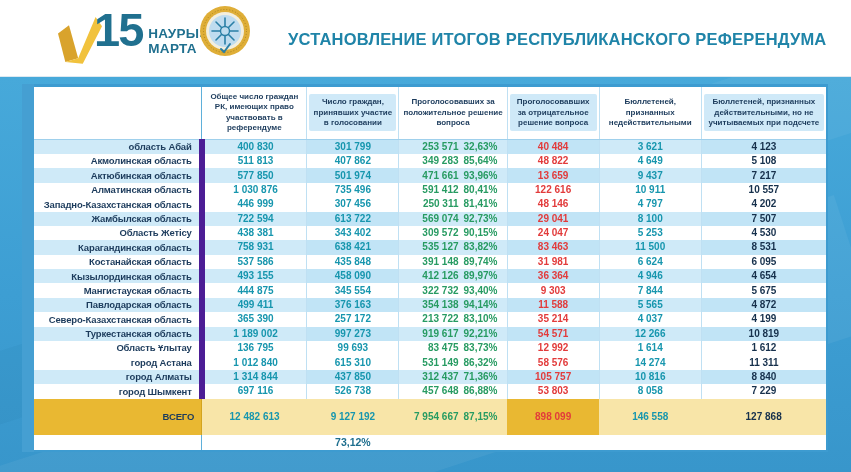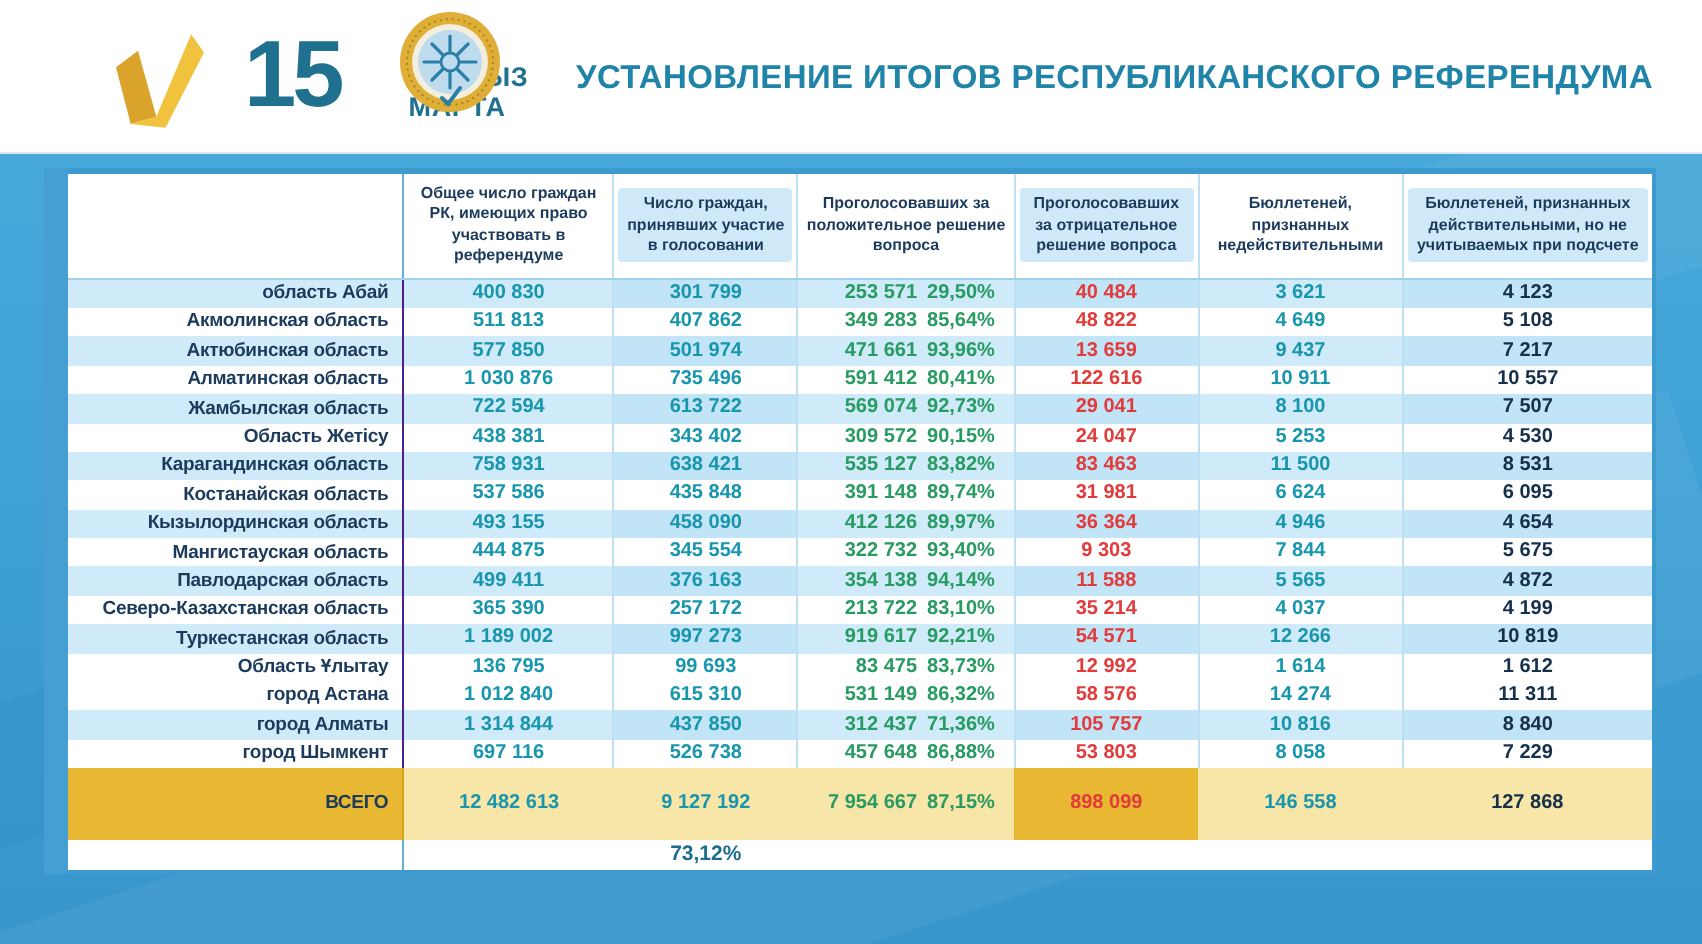--- a/index.html
+++ b/index.html
@@ -17,21 +17,21 @@
   .deco{position:absolute;}
   .d1{width:1000px;height:140px;background:rgba(255,255,255,0.055);transform:rotate(-18deg);left:-120px;top:270px;}
   .d2{width:700px;height:90px;background:rgba(255,255,255,0.05);transform:rotate(-18deg);left:300px;top:30px;}
   .d3{width:900px;height:70px;background:rgba(8,70,120,0.05);transform:rotate(-18deg);left:-60px;top:150px;}
 
   
   .topband{
     position:absolute;left:0;top:0;width:851px;height:76px;background:#fff;
     border-bottom:1px solid #dde9f1;z-index:3;
   }
-  .logo{position:absolute;left:58px;top:8px;display:flex;align-items:center;gap:28px;}
+  .logo{position:absolute;left:58px;top:8px;display:flex;align-items:flex-start;}
   .logo svg{display:block;margin-top:6px;}
   .logo-num{
     font-size:47px;font-weight:bold;color:#20708f;line-height:0.95;
     margin-left:-8px;letter-spacing:-2px;
   }
   .logo-txt{margin-left:6px;margin-top:18px;color:#20708f;font-weight:bold;
     font-size:13.5px;line-height:1.12;letter-spacing:0.3px;}
   .emblem{position:absolute;left:199px;top:5px;}
   .title{
     position:absolute;left:288px;top:30px;width:552px;text-align:left;
@@ -53,21 +53,21 @@
     line-height:1.3;text-align:center;padding:3px 2px;margin:2px 2px;border-radius:2px;
   }
   th.tinted .hlbl{background:#cfe9f8;}
   th.region-head{border-right:1px solid #5fb0da;}
 
   td{height:14.4px;font-size:10px;line-height:1;border-right:1px solid #bfe0f3;}
   td:last-child{border-right:none;}
   td.region-cell{
     text-align:right;padding-right:7px;font-weight:bold;font-size:9.5px;
     color:var(--navy-text,#1c3b5c);white-space:nowrap;letter-spacing:-0.15px;
-    border-right:1px solid #4c1d95;
+    border-right:6px solid #4c1d95;
   }
   .num{font-weight:bold;text-align:center;white-space:nowrap;}
   .teal{color:var(--teal-number,#1796ae);}
   .green{color:var(--green-number,#279b62);}
   .red{color:var(--red-number,#e23b3b);}
   .dark{color:#16304c;}
   .yn{display:inline-block;width:58px;text-align:right;}
   .yp{display:inline-block;width:42px;text-align:left;padding-left:5px;}
 
   tr.odd td{background:var(--row-blue,#cfeaf8);}
@@ -155,21 +155,21 @@
           <th class="tinted">
             <div class="hlbl">Бюллетеней, признанных действительными, но не учитываемых при подсчете</div>
           </th>
         </tr>
     </thead>
     <tbody>
         <tr class="odd">
           <td class="region-cell">область Абай</td>
           <td class="num teal">400 830</td>
           <td class="num teal tint">301 799</td>
-          <td class="num green"><span class="yn">253 571</span><span class="yp">29,50%</span></td>
+          <td class="num green"><span class="yn">253 571</span><span class="yp">32,63%</span></td>
           <td class="num red tint">40 484</td>
           <td class="num teal">3 621</td>
           <td class="num dark tint">4 123</td>
         </tr>
         <tr class="even">
           <td class="region-cell">Акмолинская область</td>
           <td class="num teal">511 813</td>
           <td class="num teal tint">407 862</td>
           <td class="num green"><span class="yn">349 283</span><span class="yp">85,64%</span></td>
           <td class="num red tint">48 822</td>
@@ -186,20 +186,29 @@
           <td class="num dark tint">7 217</td>
         </tr>
         <tr class="even">
           <td class="region-cell">Алматинская область</td>
           <td class="num teal">1 030 876</td>
           <td class="num teal tint">735 496</td>
           <td class="num green"><span class="yn">591 412</span><span class="yp">80,41%</span></td>
           <td class="num red tint">122 616</td>
           <td class="num teal">10 911</td>
           <td class="num dark tint">10 557</td>
+        </tr>
+        <tr class="even">
+          <td class="region-cell">Западно-Казахстанская область</td>
+          <td class="num teal">446 999</td>
+          <td class="num teal tint">307 456</td>
+          <td class="num green"><span class="yn">250 311</span><span class="yp">81,41%</span></td>
+          <td class="num red tint">48 146</td>
+          <td class="num teal">4 797</td>
+          <td class="num dark tint">4 202</td>
         </tr>
         <tr class="odd">
           <td class="region-cell">Жамбылская область</td>
           <td class="num teal">722 594</td>
           <td class="num teal tint">613 722</td>
           <td class="num green"><span class="yn">569 074</span><span class="yp">92,73%</span></td>
           <td class="num red tint">29 041</td>
           <td class="num teal">8 100</td>
           <td class="num dark tint">7 507</td>
         </tr>

